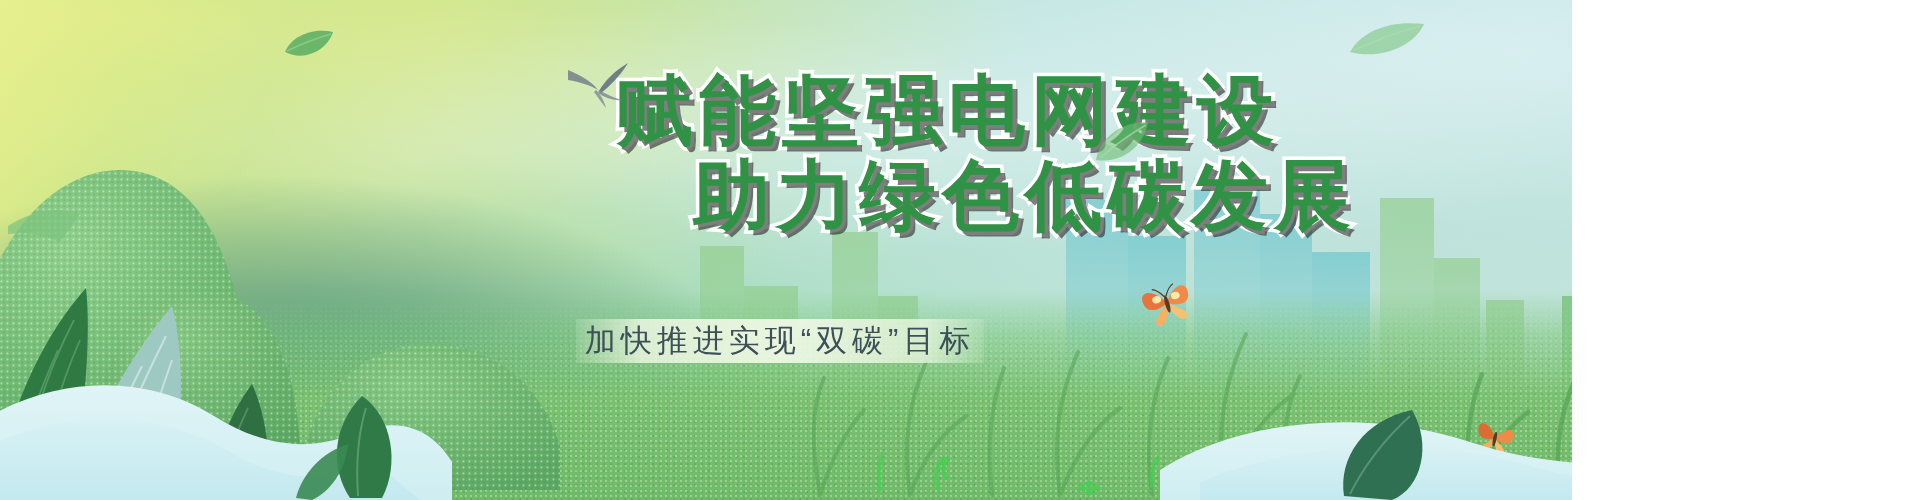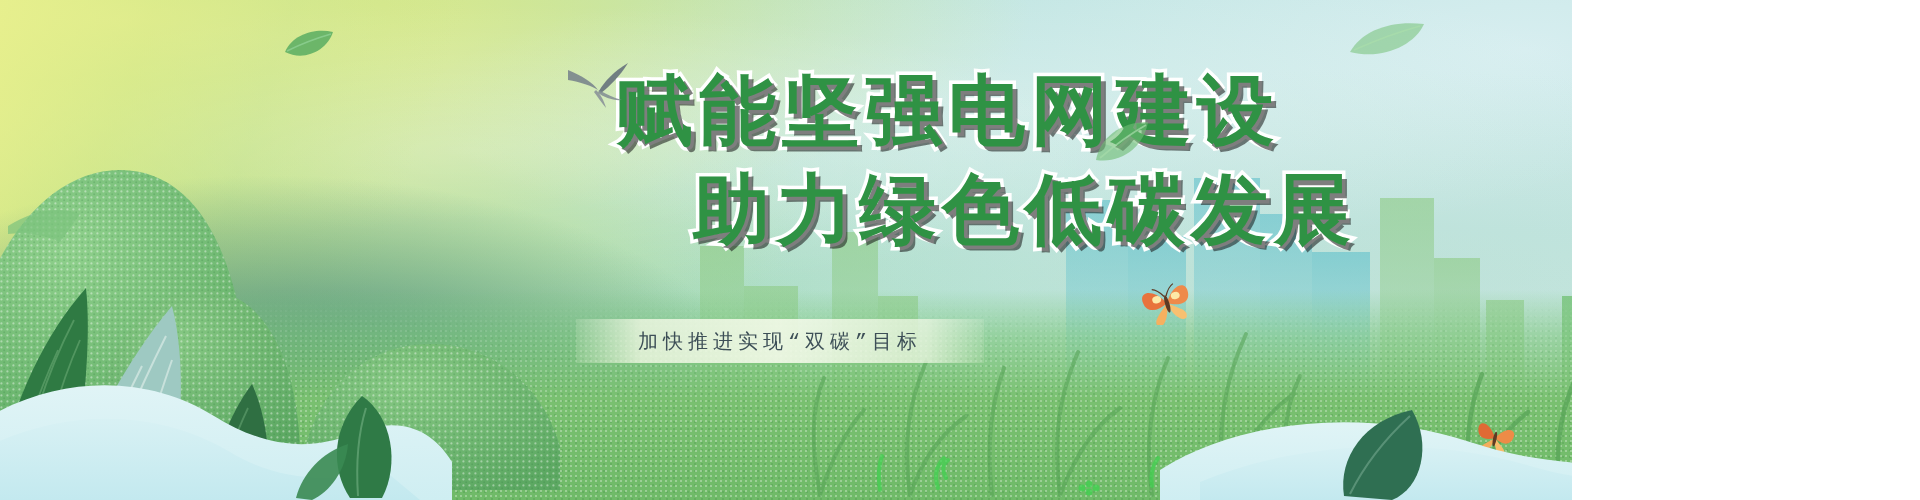--- a/index.html
+++ b/index.html
@@ -70,37 +70,37 @@
     font-size:77px;
     line-height:1.02;
     letter-spacing:6px;
     color:#2f9244;
     -webkit-text-stroke:7px #ffffff;
     paint-order:stroke fill;
     text-shadow:5px 5px 0 rgba(20,20,20,.55);
     white-space:nowrap;
   }
   #headline-line-1{margin-left:-24px;}
-  #headline-line-2{margin-top:20px;margin-left:130px;}
+  #headline-line-2{margin-top:6px;margin-left:130px;}
 
   
   #subtitle-ribbon{
     position:absolute;left:576px;top:319px;
     width:408px;height:44px;
     background:linear-gradient(90deg,
         rgba(240,248,224,.15) 0%,
         rgba(243,249,229,.78) 16%,
         rgba(246,251,235,.88) 50%,
         rgba(242,249,230,.70) 86%,
         rgba(240,248,224,.15) 100%);
     display:flex;align-items:center;justify-content:center;
   }
   #subtitle-text{
-    font-family:Liberation Mono, monospace;
-    font-size:20px;
+    font-family:Liberation Sans, sans-serif;
+    font-size:31px;
     letter-spacing:5px;
     color:#3d4f57;
     white-space:nowrap;
   }
 
   
   #mounds{position:absolute;left:0;bottom:0;width:1920px;height:170px;}
 
   
   .decor{position:absolute;}

